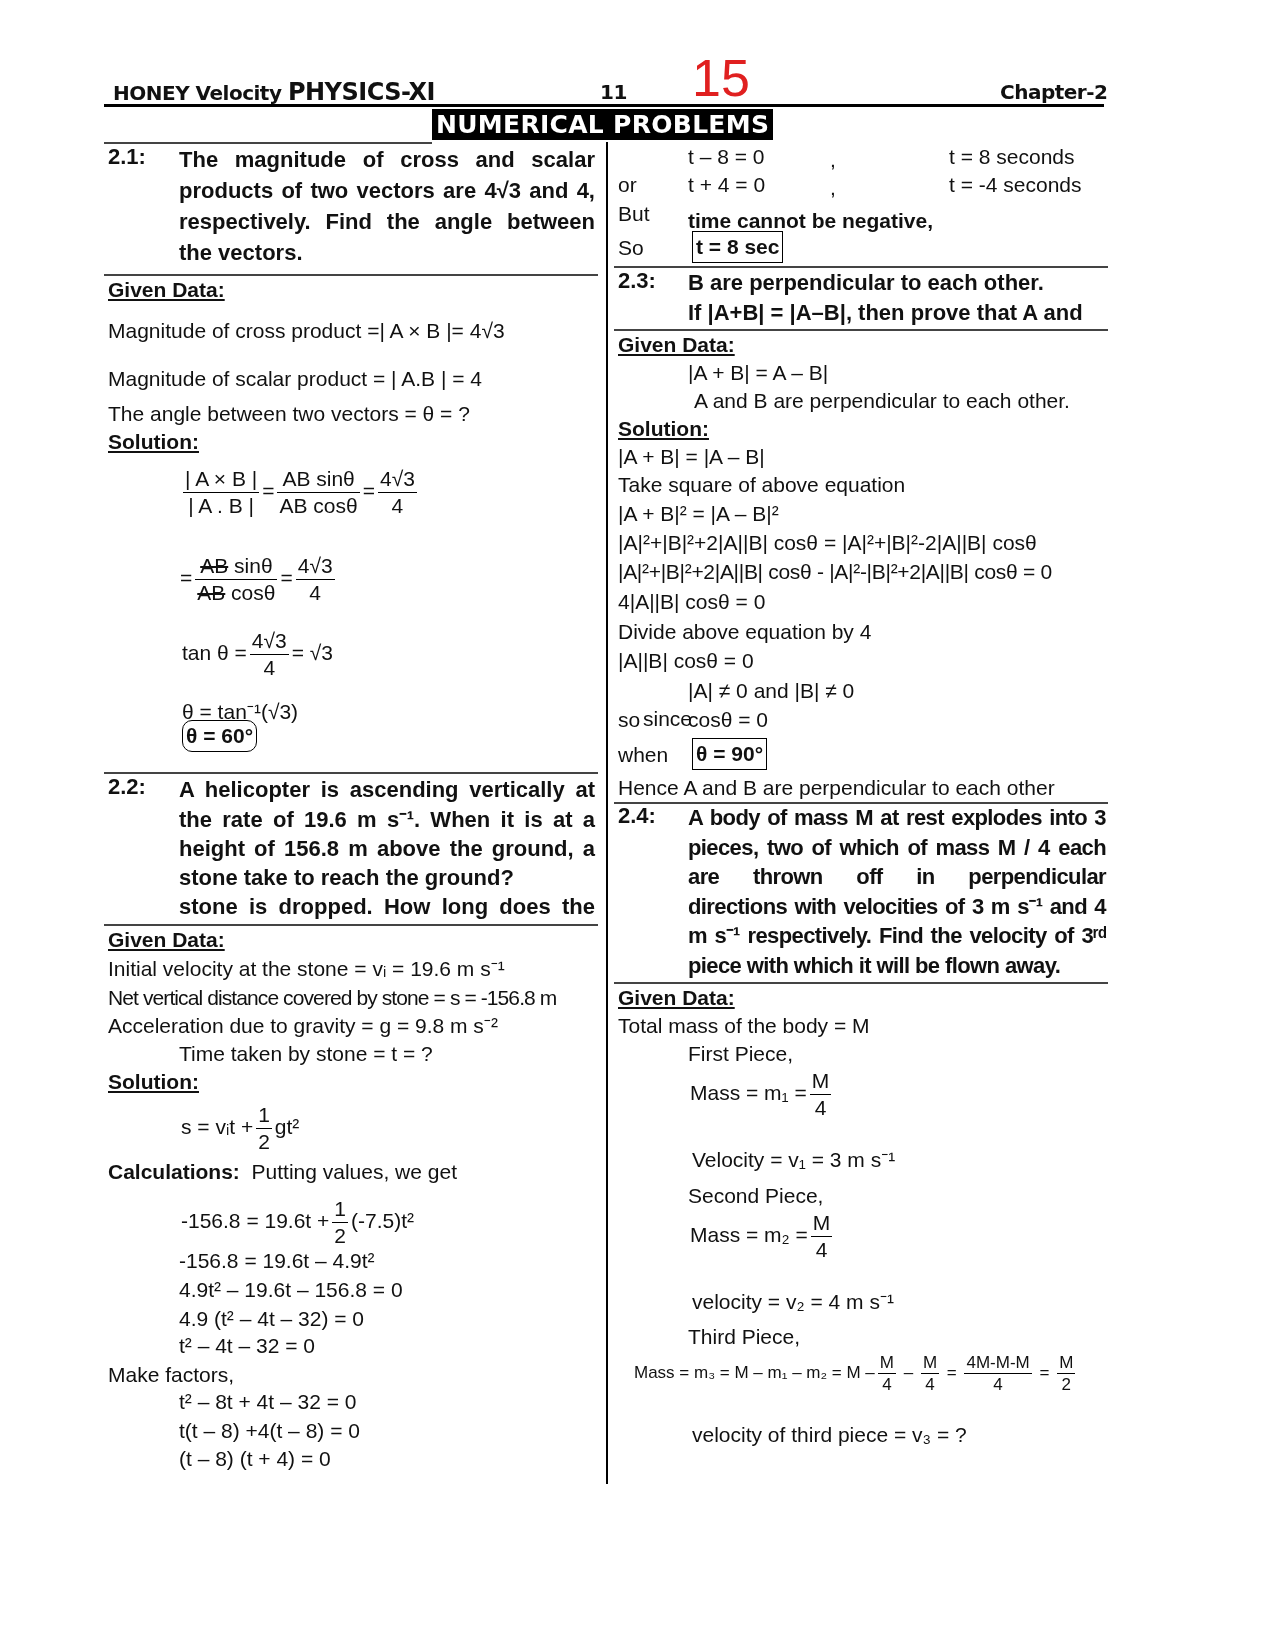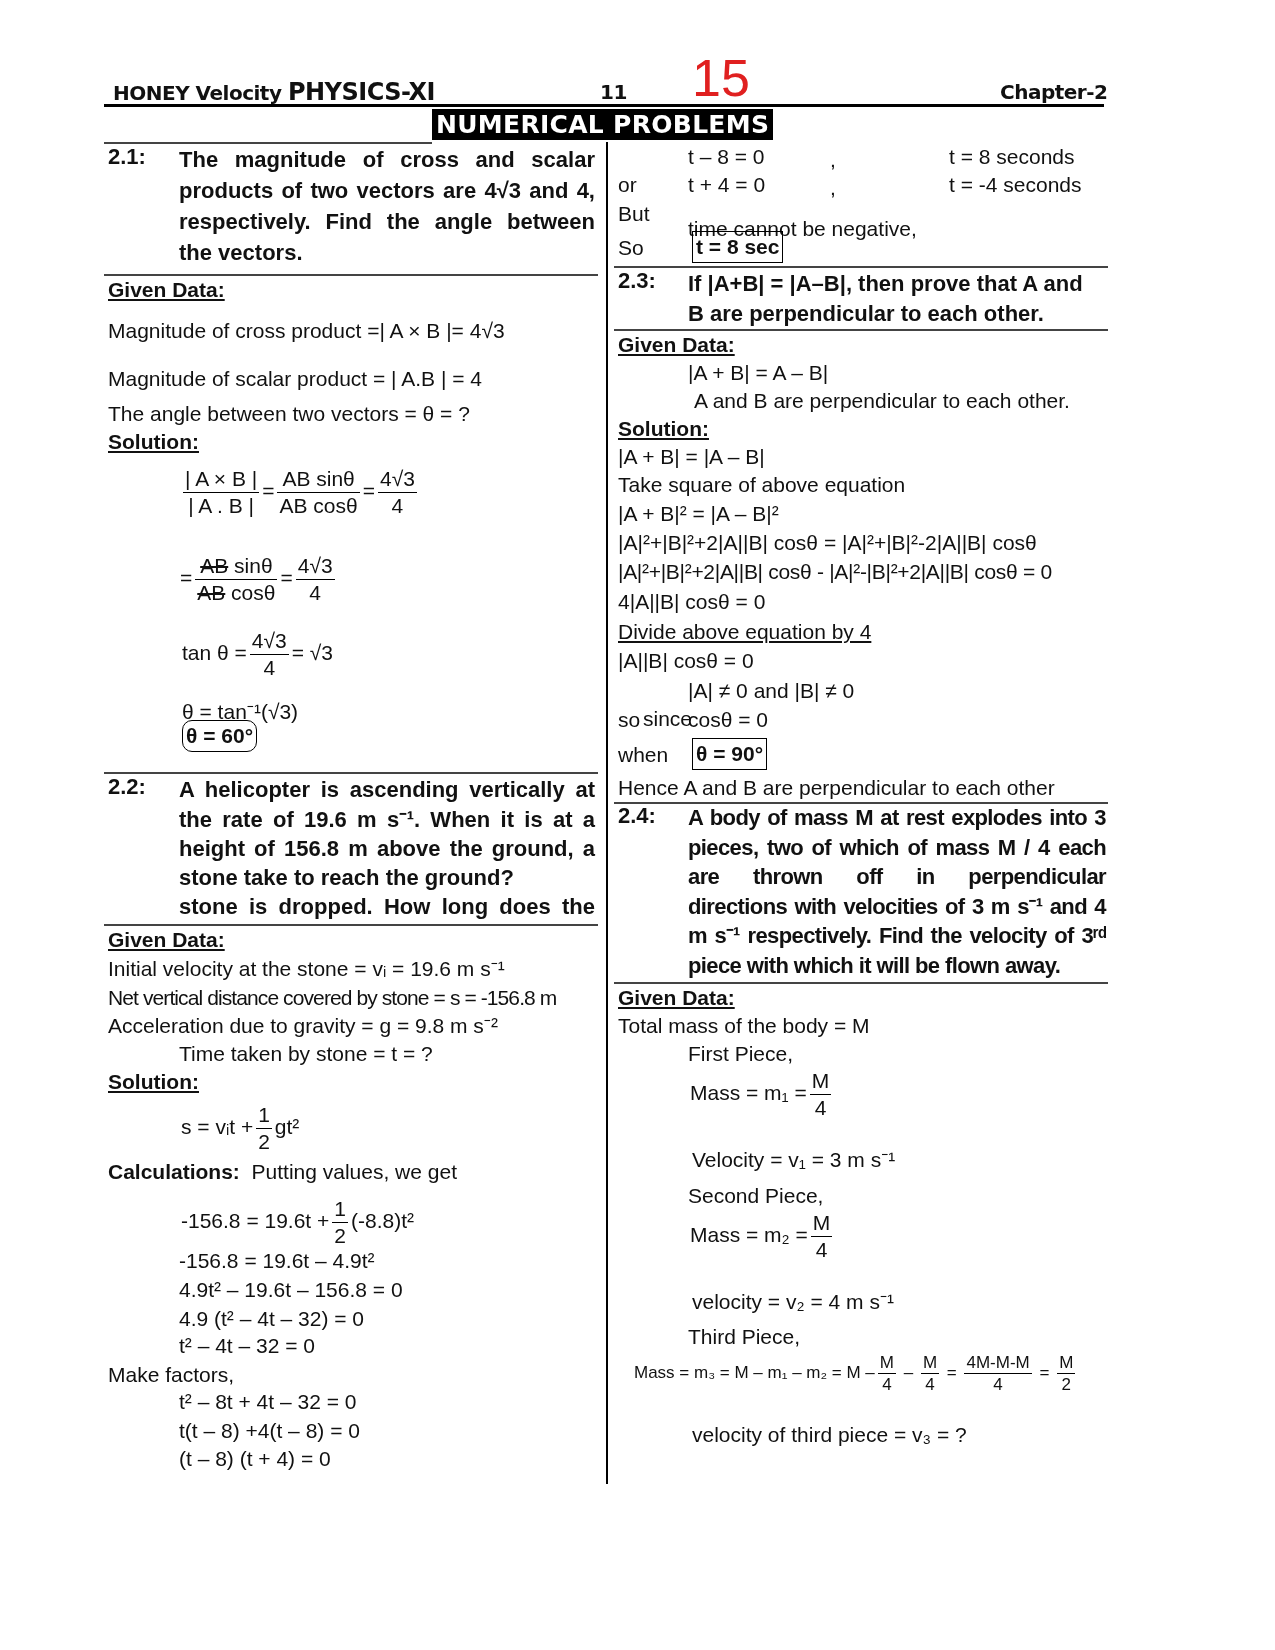--- a/index.html
+++ b/index.html
@@ -80,63 +80,63 @@
 <div class="abs t" style="left:108px; top:1011px;">Acceleration due to gravity = g = 9.8 m s⁻²</div>
 <div class="abs t" style="left:179px; top:1039px;">Time taken by stone = t = ?</div>
 <div class="abs t u" style="left:108px; top:1067px;">Solution:</div>
 <div class="abs t" style="left:181px; top:1102px;">
   <span>s = vᵢt +</span><span class="frac"><span class="num">1</span><span>2</span></span><span>gt²</span>
 </div>
 <div class="abs t" style="left:108px; top:1157px;">
   <span class="b">Calculations:</span>&nbsp;&nbsp;<span>Putting values, we get</span>
 </div>
 <div class="abs t" style="left:181px; top:1196px;">
-  <span>-156.8 = 19.6t +</span><span class="frac"><span class="num">1</span><span>2</span></span><span>(-8.8)t²</span>
+  <span>-156.8 = 19.6t +</span><span class="frac"><span class="num">1</span><span>2</span></span><span>(-7.5)t²</span>
 </div>
 <div class="abs t" style="left:179px; top:1246px;">-156.8 = 19.6t – 4.9t²</div>
 <div class="abs t" style="left:179px; top:1275px;">4.9t² – 19.6t – 156.8 = 0</div>
 <div class="abs t" style="left:179px; top:1304px;">4.9 (t² – 4t – 32) = 0</div>
 <div class="abs t" style="left:179px; top:1331px;">t² – 4t – 32 = 0</div>
 <div class="abs t" style="left:108px; top:1360px;">Make factors,</div>
 <div class="abs t" style="left:179px; top:1387px;">t² – 8t + 4t – 32 = 0</div>
 <div class="abs t" style="left:179px; top:1416px;">t(t – 8) +4(t – 8) = 0</div>
 <div class="abs t" style="left:179px; top:1444px;">(t – 8) (t + 4) = 0</div>
 
 <div class="abs t" style="left:618px; top:142px;"></div>
 <div class="abs t" style="left:688px; top:142px;text-align:right;">t – 8 = 0</div>
 <div class="abs t" style="left:830px; top:145px;">,</div>
 <div class="abs t" style="left:949px; top:142px;">t = 8 seconds</div>
 <div class="abs t" style="left:618px; top:170px;">or</div>
 <div class="abs t" style="left:688px; top:170px;">t + 4 = 0</div>
 <div class="abs t" style="left:830px; top:173px;">,</div>
 <div class="abs t" style="left:949px; top:170px;">t = -4 seconds</div>
 <div class="abs t" style="left:618px; top:199px;">But</div>
-<div class="abs t" style="left:688px; top:214px;">time cannot be negative,</div>
+<div class="abs t" style="left:688px; top:206px;font-weight:bold;">time cannot be negative,</div>
 <div class="abs t" style="left:618px; top:233px;">So</div>
 <div class="abs t boxed" style="left:692px; top:231px;">t = 8 sec</div>
 
 <div class="sep" style="left:614px; top:266px; width:494px;"></div>
 
 <div class="abs qnum" style="left:618px; top:268px;">2.3:</div>
 <div class="abs" style="left:688px; top:268px; width:418px;">
+  <div class="q" style="line-height:29px;">B are perpendicular to each other.</div>
   <div class="q">If |A+B| = |A–B|, then prove that A and</div>
-  <div class="q" style="line-height:29px;">B are perpendicular to each other.</div>
 </div>
 <div class="sep" style="left:614px; top:329px; width:494px;"></div>
 <div class="abs t u" style="left:618px; top:330px;">Given Data:</div>
 <div class="abs t" style="left:688px; top:358px;">|A + B| = A – B|</div>
 <div class="abs t" style="left:694px; top:386px;">A and B are perpendicular to each other.</div>
 <div class="abs t u" style="left:618px; top:414px;">Solution:</div>
 <div class="abs t" style="left:618px; top:442px;">|A + B| = |A – B|</div>
 <div class="abs t" style="left:618px; top:470px;">Take square of above equation</div>
 <div class="abs t" style="left:618px; top:499px;">|A + B|² = |A – B|²</div>
 <div class="abs t" style="left:618px; top:528px;">|A|²+|B|²+2|A||B| cosθ = |A|²+|B|²-2|A||B| cosθ</div>
 <div class="abs t" style="left:618px; top:557px; letter-spacing:-0.3px;">|A|²+|B|²+2|A||B| cosθ - |A|²-|B|²+2|A||B| cosθ = 0</div>
 <div class="abs t" style="left:618px; top:587px;">4|A||B| cosθ = 0</div>
-<div class="abs t" style="left:618px; top:617px;text-decoration:underline;">Divide above equation by 4</div>
+<div class="abs t" style="left:618px; top:617px;">Divide above equation by 4</div>
 <div class="abs t" style="left:618px; top:646px;">|A||B| cosθ = 0</div>
 <div class="abs t" style="left:643px; top:676px;margin-top:28px;">since</div>
 <div class="abs t" style="left:688px; top:676px;">|A| ≠ 0 and |B| ≠ 0</div>
 <div class="abs t" style="left:618px; top:705px;">so</div>
 <div class="abs t" style="left:688px; top:705px;">cosθ = 0</div>
 <div class="abs t" style="left:618px; top:740px;">when</div>
 <div class="abs t boxed" style="left:692px; top:738px;">θ = 90°</div>
 <div class="abs t" style="left:618px; top:773px;">Hence A and B are perpendicular to each other</div>
 
 <div class="sep" style="left:614px; top:802px; width:494px;"></div>

